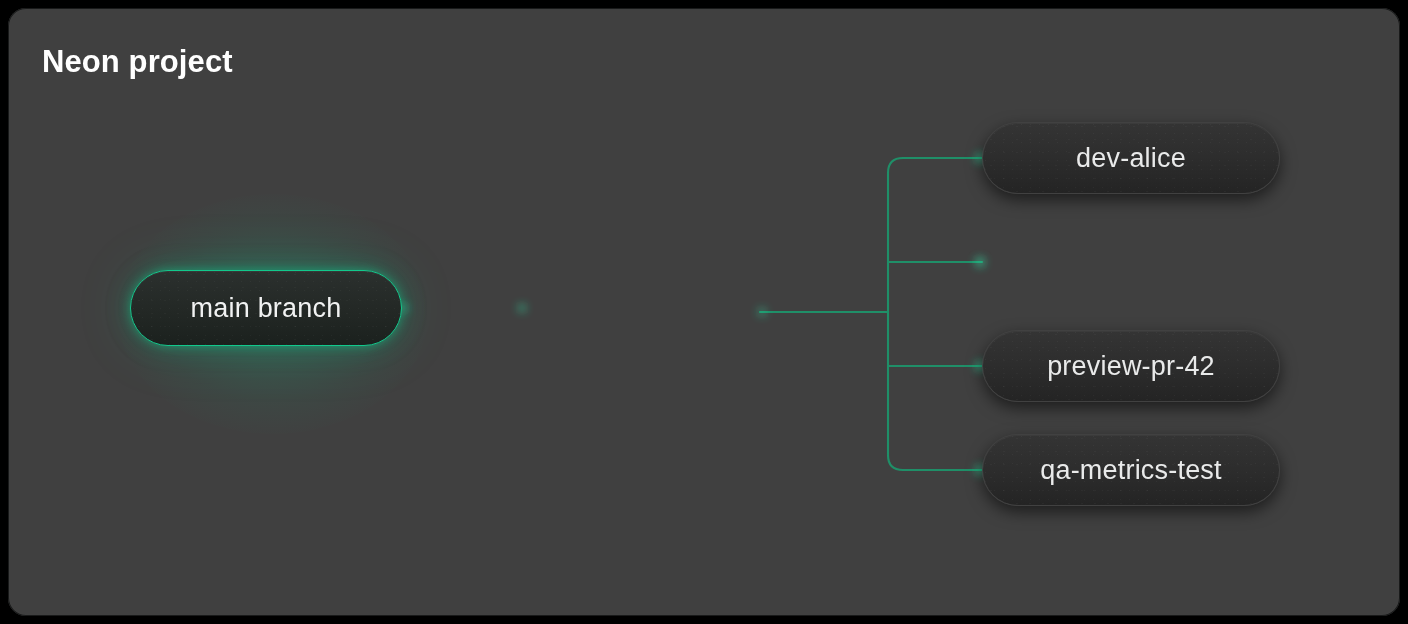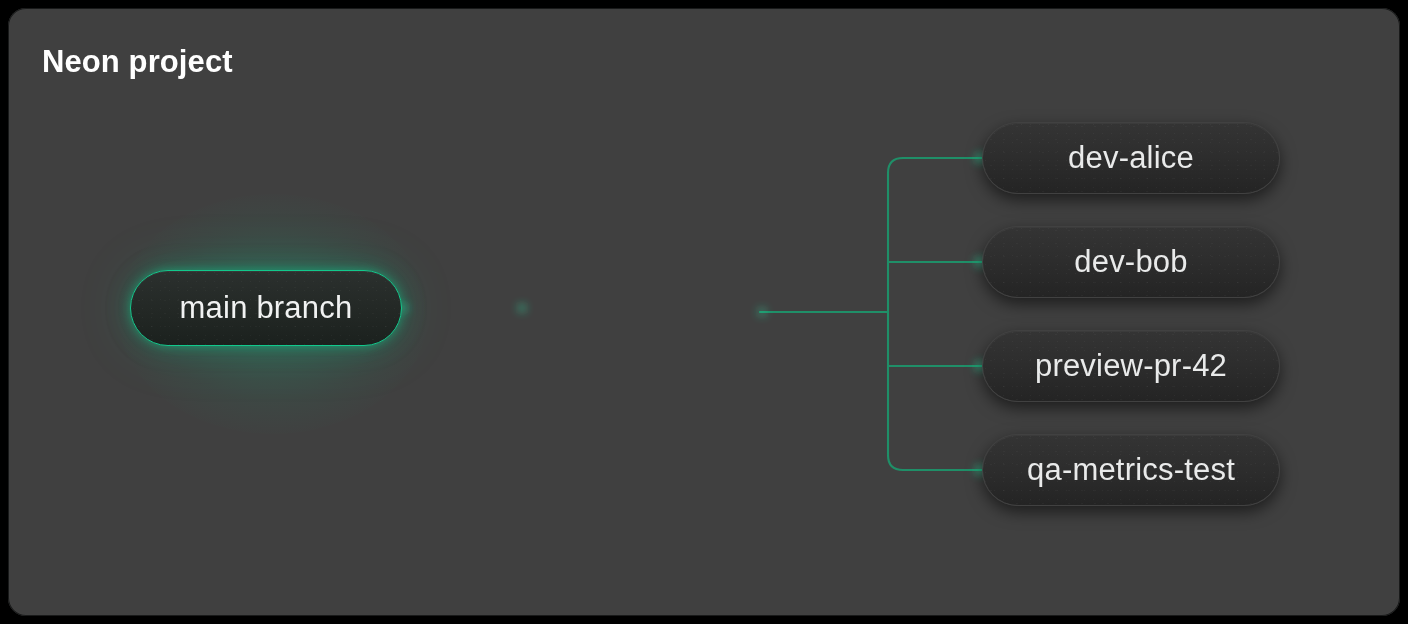--- a/index.html
+++ b/index.html
@@ -75,21 +75,21 @@
   }
 
   
   .node {
     position: absolute;
     box-sizing: border-box;
     display: flex;
     align-items: center;
     justify-content: center;
     color: #e9eaea;
-    font-size: 31px;
+    font-size: 27px;
     font-weight: 400;
     letter-spacing: 0.2px;
     white-space: nowrap;
     border-radius: 999px;
     background: linear-gradient(180deg, #343434 0%, #2d2d2d 48%, #242424 100%);
     border: 1px solid #414141;
     box-shadow: 0 1px 0 rgba(255,255,255,0.035) inset,
                 0 6px 16px rgba(0,0,0,0.55);
   }
 
@@ -195,20 +195,19 @@
         <path d="M 930 462 L 974 462" fill="none" stroke="url(#edgeFadeR)" stroke-width="2.1" stroke-linecap="round" filter="url(#edgeGlow)"></path>
         <circle cx="972" cy="462" r="4" fill="#2bf0ae" opacity="0.9" filter="url(#tipGlow)"></circle>
       </g>
     </svg>
 
     <div class="node root" id="node-main-branch">main branch</div>
 
 
     <div class="node" id="node-dev-alice">dev-alice</div>
 
-    <div class="node" id="node-dev-bob">dev-bob</div>
 
     <div class="node" id="node-preview-pr-42">preview-pr-42</div>
 
     <div class="node" id="node-qa-metrics">qa-metrics-test</div>
 
   </div>
 </div>
 
 </body></html>

